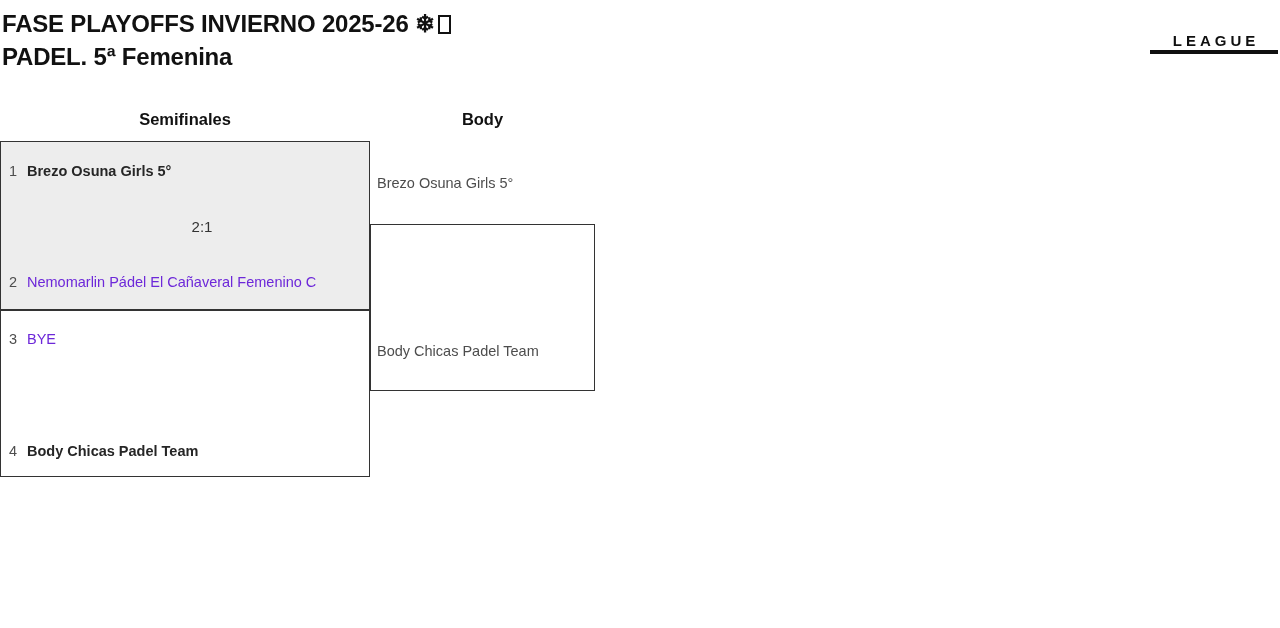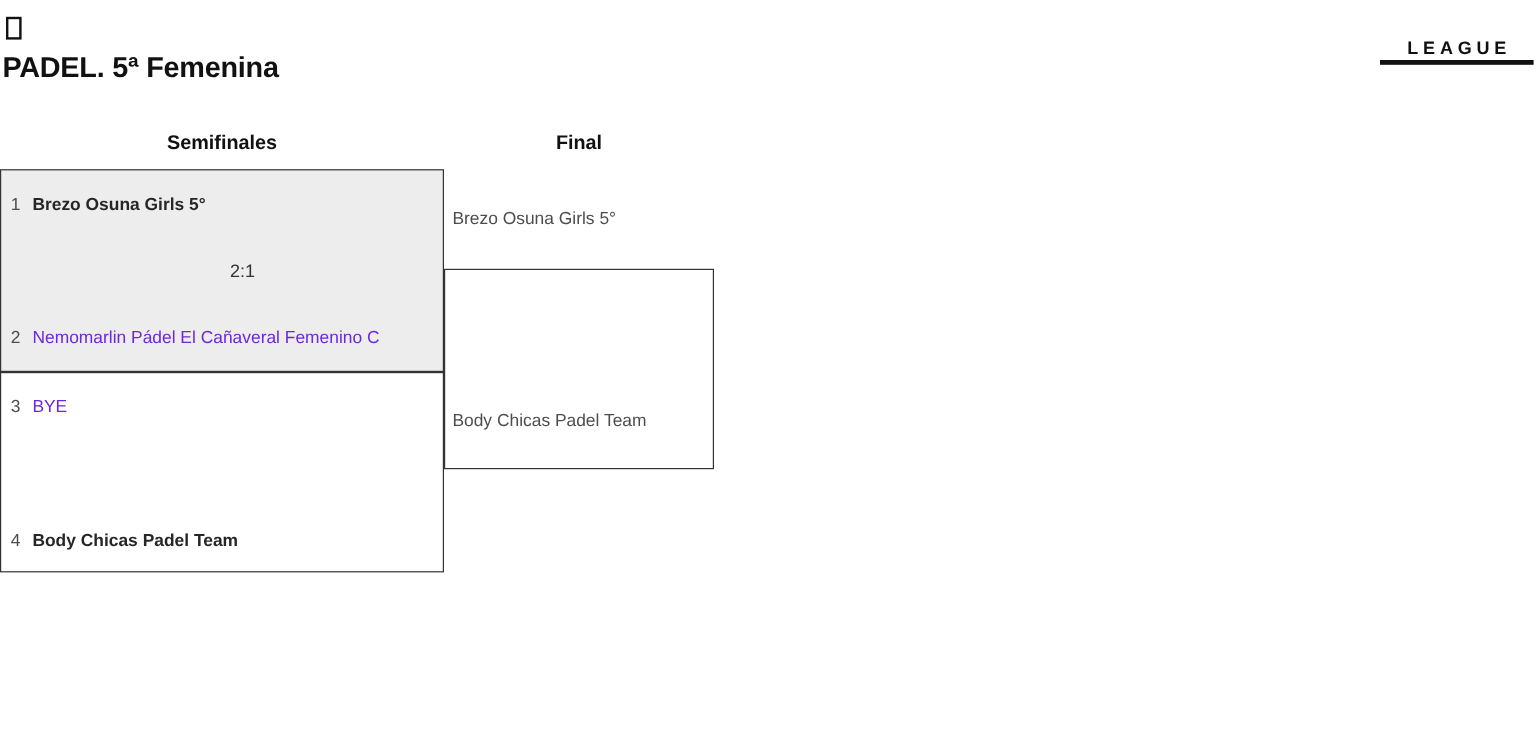--- a/index.html
+++ b/index.html
@@ -78,31 +78,31 @@
   }
   .final-team.slot1 { top: 174px; }
   .final-team.slot2 { top: 342px; }
 </style>
 </head>
 <body>
 
 <div class="stage">
 
   <div class="title">
-    <div><span class="tofu-box"></span></div>
+    <div><span>FASE PLAYOFFS INVIERNO 2025-26 ❄</span><span class="tofu-box"></span></div>
     <div>PADEL. 5ª Femenina</div>
   </div>
 
   <div class="logo">
     <div class="logo-bottom">LEAGUE</div>
     <div class="logo-bar"></div>
   </div>
 
   <div class="round-header semis">Semifinales</div>
-  <div class="round-header final">Final</div>
+  <div class="round-header final">Body</div>
 
   <div class="match-box sf1">
     <div class="team-row row-a">
       <span class="seed">1</span>
       <span class="team-name winner">Brezo Osuna Girls 5°</span>
     </div>
     <div class="score">2:1</div>
     <div class="team-row row-b">
       <span class="seed">2</span>
       <span class="team-name">Nemomarlin Pádel El Cañaveral Femenino C</span>

